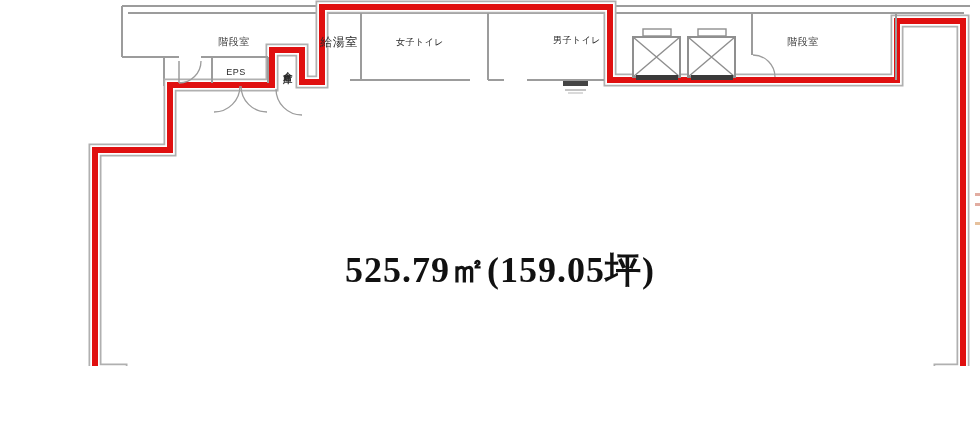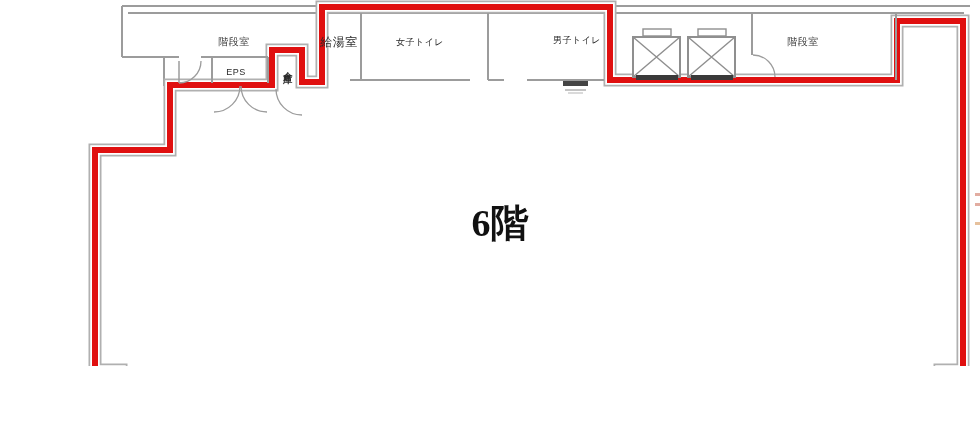--- a/index.html
+++ b/index.html
@@ -158,17 +158,17 @@
   <div class="lbl vert" style="left:288px;top:66px;">倉庫</div>
 
   <div class="lbl" style="left:339px;top:42px;font-size:12px;">給湯室</div>
 
   <div class="lbl" style="left:420px;top:42px;">女子トイレ</div>
 
   <div class="lbl" style="left:547px;top:40px;margin-left:30px;">男子トイレ</div>
 
   <div class="lbl room-big" style="left:803px;top:42px;">階段室</div>
 
-  <div class="center-text floor-title">6階</div>
 
+  <div class="center-text floor-area">525.79㎡(159.05坪)</div>
 
   <div class="north-letter" style="left:61px;top:405px;">N</div>
 </div>
 
 </body></html>

